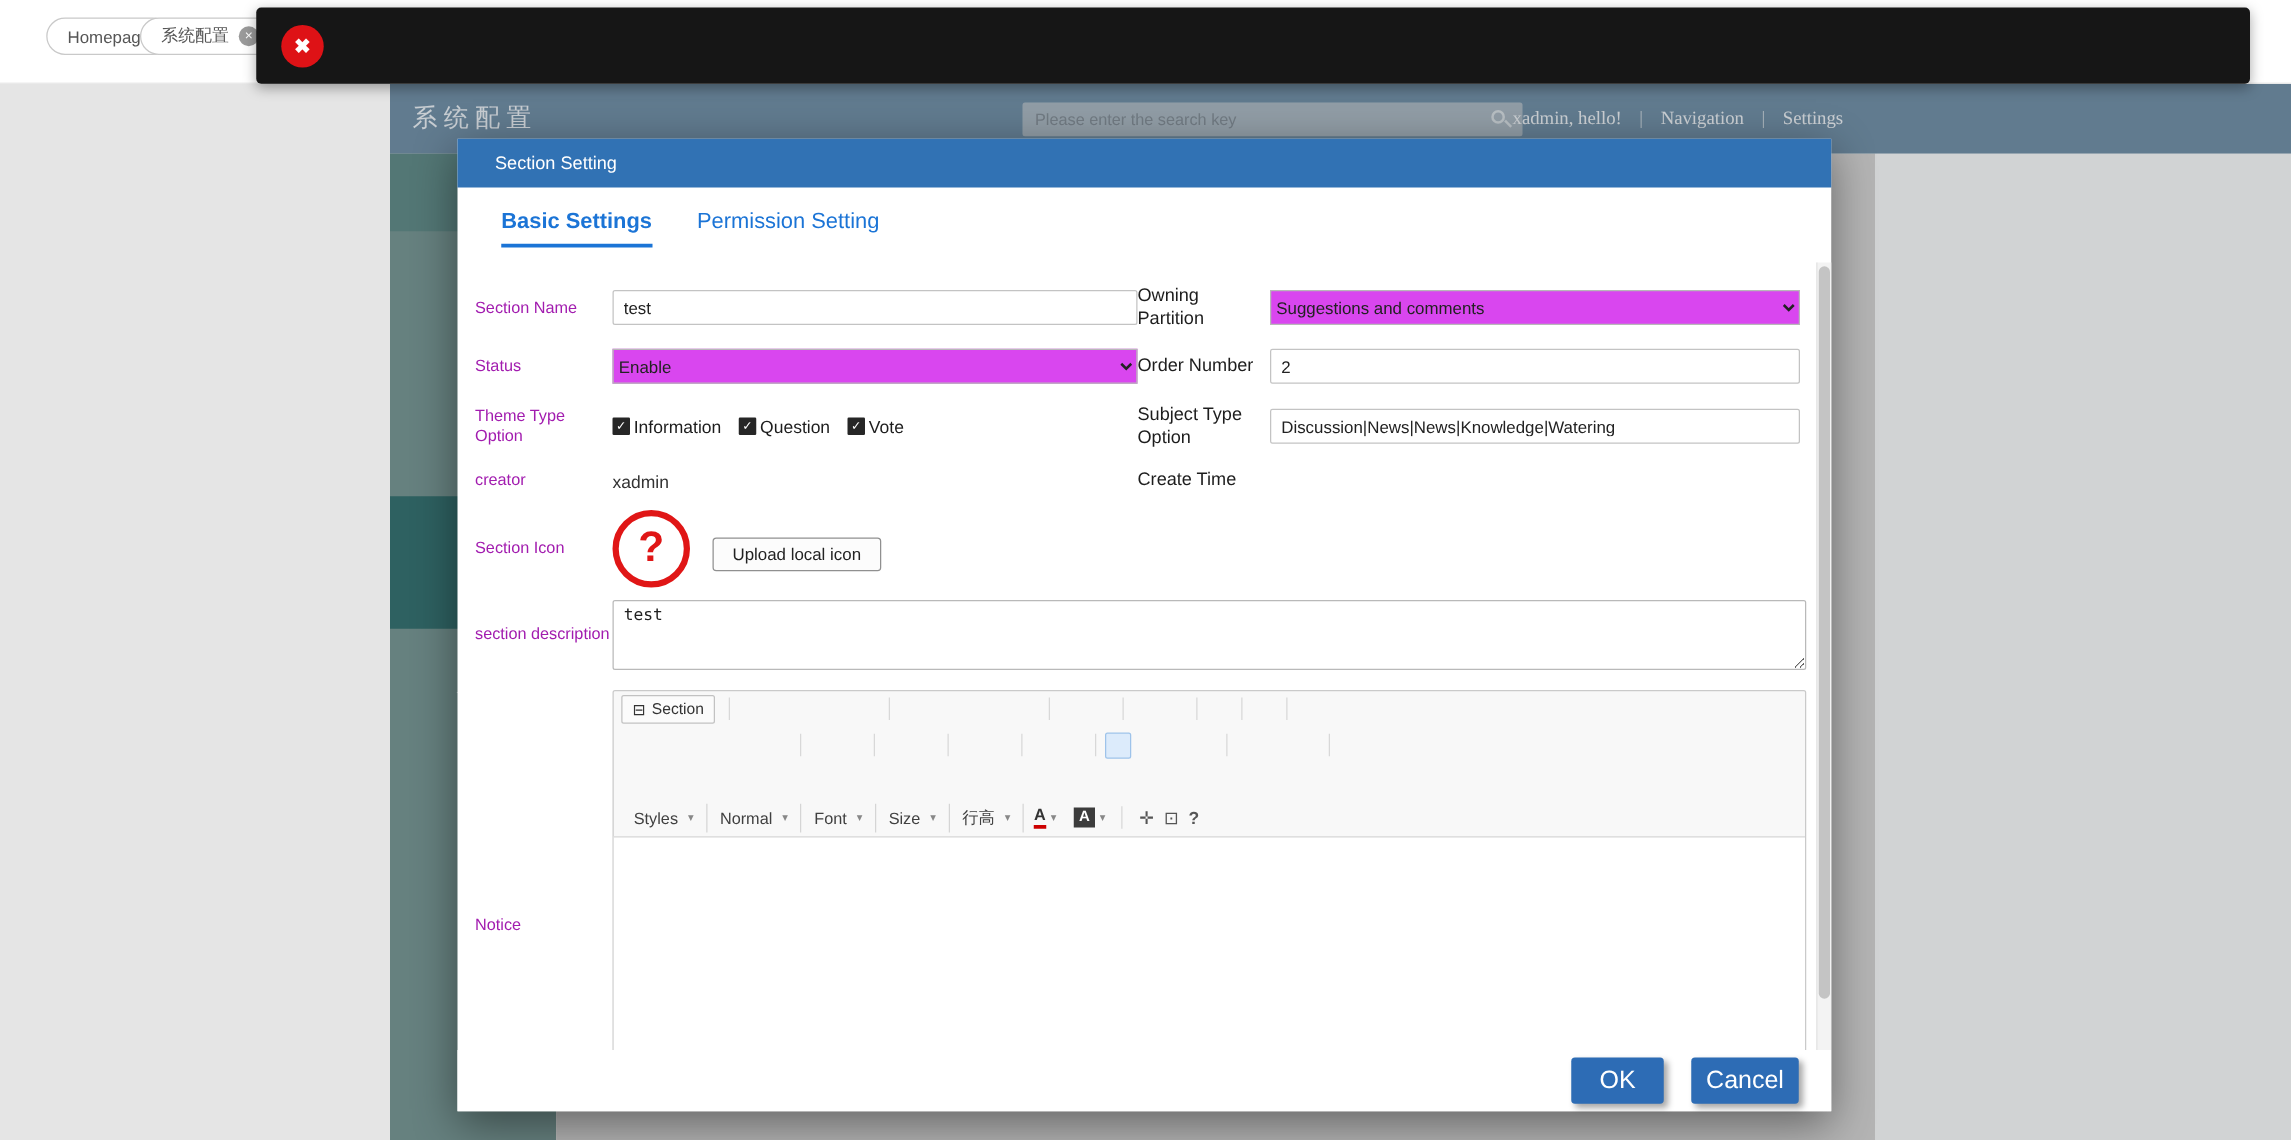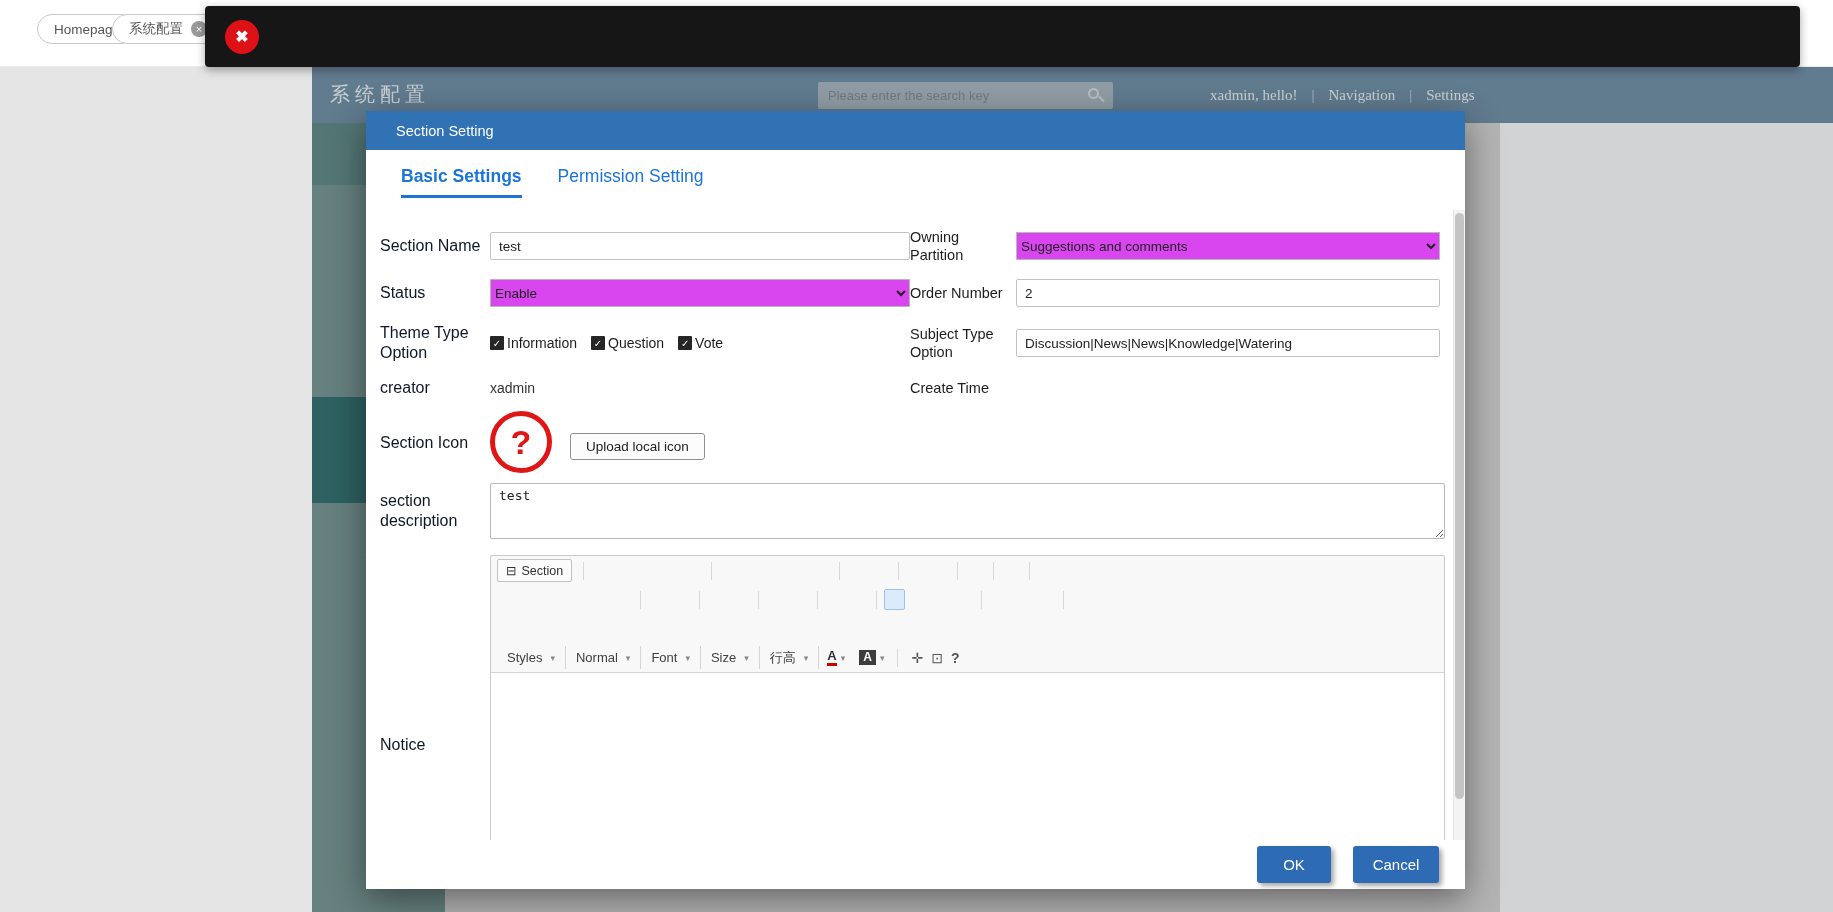--- a/index.html
+++ b/index.html
@@ -9,21 +9,21 @@
   
   .topbar { position: absolute; left: 0; top: 0; width: 1833px; height: 67px; background: #ffffff; border-bottom: 1px solid #ececec; z-index: 2; }
   .ttab { position: absolute; top: 14px; height: 30px; display: flex; align-items: center; gap: 8px; padding: 0 16px; border: 1px solid #c9c9c9; border-radius: 15px; font-size: 13.5px; color: #555; background: #fff; cursor: pointer; }
   .ttab.t1 { left: 37px; }
   .ttab.t2 { left: 112px; }
   .tclose { width: 16px; height: 16px; border-radius: 50%; background: #9a9a9a; color: #fff; font-size: 11px; line-height: 16px; text-align: center; }
 
   
   .header { position: absolute; left: 312px; top: 67px; right: 0; height: 56px; background: #6d8aa0; z-index: 1; font-family: "Liberation Serif", serif; }
   .app-title { position: absolute; left: 18px; top: 14px; font-size: 20px; letter-spacing: 5px; color: #dfe5ea; }
-  .search { position: absolute; left: 506px; top: 15px; width: 295px; height: 27px; background: #a2afb9; border-radius: 2px; }
+  .search { position: absolute; left: 506px; top: 15px; width: 400px; height: 27px; background: #a2afb9; border-radius: 2px; }
   .search input { width: 100%; height: 100%; background: transparent; border: none; outline: none; padding: 0 30px 0 10px; font-size: 13px; color: #333; font-family: "Liberation Sans", sans-serif; }
   .search input::placeholder { color: #7e8992; }
   .mag { position: absolute; right: 14px; top: 6px; width: 11px; height: 11px; border: 2px solid #cdd5da; border-radius: 50%; }
   .mag::after { content: ""; position: absolute; left: 8px; top: 8px; width: 7px; height: 2px; background: #cdd5da; transform: rotate(45deg); }
   .hlinks { position: absolute; left: 898px; top: 0; height: 56px; display: flex; align-items: center; gap: 14px; color: #e2e7eb; font-size: 15px; }
   .hsep { color: #c2ccd4; }
   .hlink { cursor: pointer; }
 
   
   .sidebar { position: absolute; left: 312px; top: 123px; width: 133px; bottom: 0; background: #72908e; z-index: 1; display: flex; flex-direction: column; }
@@ -44,21 +44,21 @@
 
   
   .modal { position: absolute; left: 366px; top: 111px; width: 1099px; height: 778px; background: #fff; z-index: 20; box-shadow: 0 10px 34px rgba(0,0,0,0.45); }
   .modal-title { height: 39px; background: #3172b4; color: #fff; font-size: 14.5px; display: flex; align-items: center; padding-left: 30px; }
   .modal-tabs { height: 60px; padding: 16px 0 0 35px; display: flex; gap: 36px; align-items: flex-start; }
   .mtab { font-size: 17.5px; color: #1b74d6; padding-bottom: 8px; cursor: pointer; }
   .mtab.active { font-weight: 700; border-bottom: 3px solid #1b74d6; }
 
   .modal-body { position: absolute; top: 99px; left: 0; right: 12px; bottom: 49px; padding: 14px 0 0 14px; overflow: hidden; }
   .frow { display: flex; align-items: center; }
-  .lbl { width: 110px; flex: 0 0 110px; font-size: 16px; color: #0f172a; line-height: 1.25; }
+  .lbl { width: 110px; flex: 0 0 110px; font-size: 13px; color: #a21caf; line-height: 1.25; }
   .fld { width: 420px; flex: 0 0 420px; }
   .lbl2 { width: 106px; flex: 0 0 106px; margin-left: 0; font-size: 14.5px; color: #1d1d1d; line-height: 1.25; }
   .fld2 { width: 424px; flex: 0 0 424px; }
   .tin { width: 100%; height: 28px; border: 1px solid #c3c3c3; border-radius: 2px; padding: 0 8px; font-size: 13.5px; color: #222; font-family: "Liberation Sans", sans-serif; }
   .sel { width: 100%; height: 28px; font-size: 13.5px; color: #222; background: #d946ef; border: 1px solid #b8b8b8; font-family: "Liberation Sans", sans-serif; }
   .r1 { margin-top: 4px; margin-bottom: 15px; }
   .r2 { margin-bottom: 16px; }
   .r3 { margin-bottom: 14px; }
   .r4 { margin-bottom: 12px; height: 22px; }
   .r5 { margin-bottom: 10px; align-items: flex-start; }
@@ -96,21 +96,21 @@
   .ed-content { height: 176px; background: #fff; border-top: 1px solid #d5d5d5; }
 
   .notice-lbl { align-self: flex-start; margin-top: 180px; }
 
   
   .mscroll { position: absolute; right: 0; top: 99px; width: 12px; bottom: 49px; background: #f3f3f3; border-left: 1px solid #e3e3e3; }
   .mthumb { position: absolute; top: 3px; left: 1px; width: 9px; height: 93%; background: #c4c4c4; border-radius: 5px; cursor: grab; }
 
   
   .modal-footer { position: absolute; left: 0; right: 0; bottom: 0; height: 49px; background: #fff; display: flex; align-items: center; justify-content: flex-end; gap: 22px; padding-right: 26px; }
-  .btn { height: 37px; border: none; border-radius: 3px; background: #2d6cb5; color: #fff; font-size: 15px; cursor: pointer; box-shadow: 3px 3px 5px rgba(0,0,0,0.35); font-family: "Liberation Sans", sans-serif; }
+  .btn { height: 37px; border: none; border-radius: 3px; background: #2d6cb5; color: #fff; font-size: 20px; cursor: pointer; box-shadow: 3px 3px 5px rgba(0,0,0,0.35); font-family: "Liberation Sans", sans-serif; }
   .btn.ok { width: 74px; }
   .btn.cancel { width: 86px; }
 </style>
 </head>
 <body>
 
 <div class="canvas">
 
   <div class="topbar">
     <div class="ttab t1">

